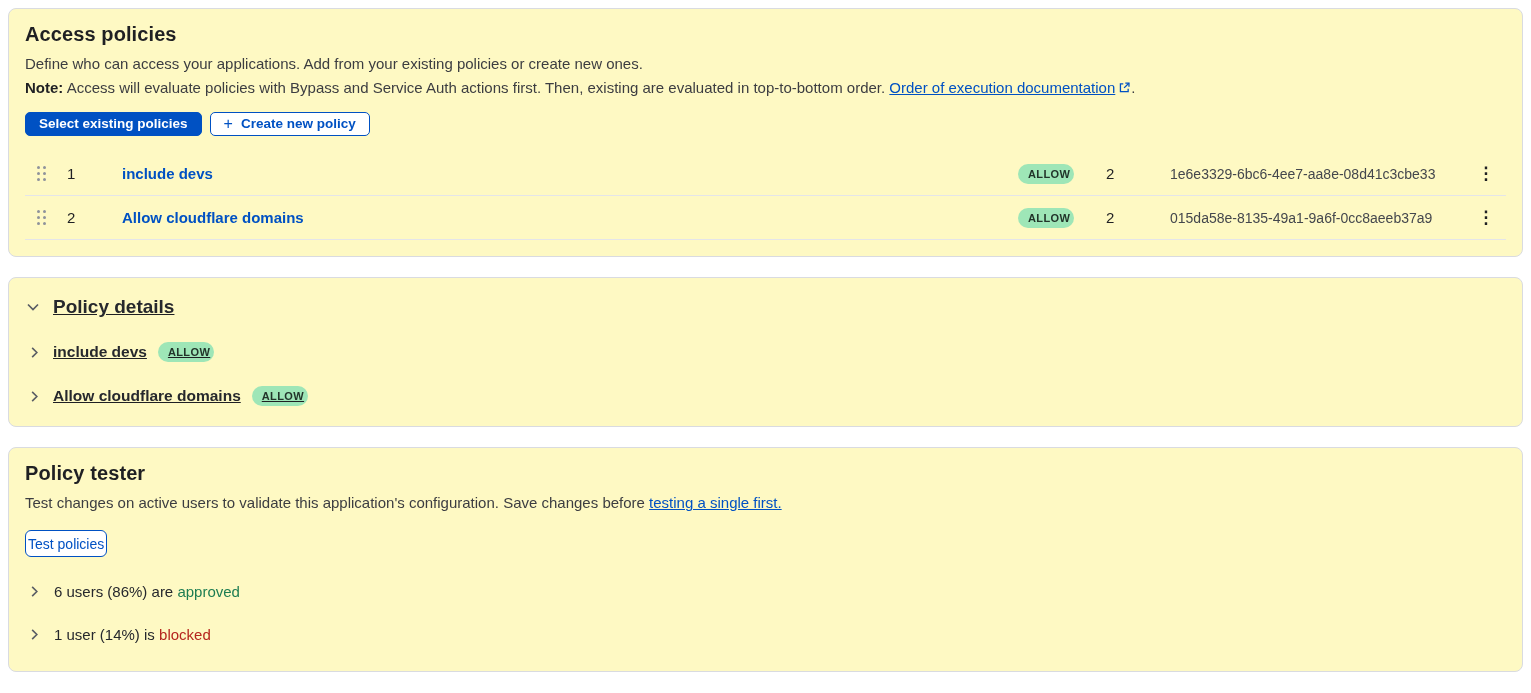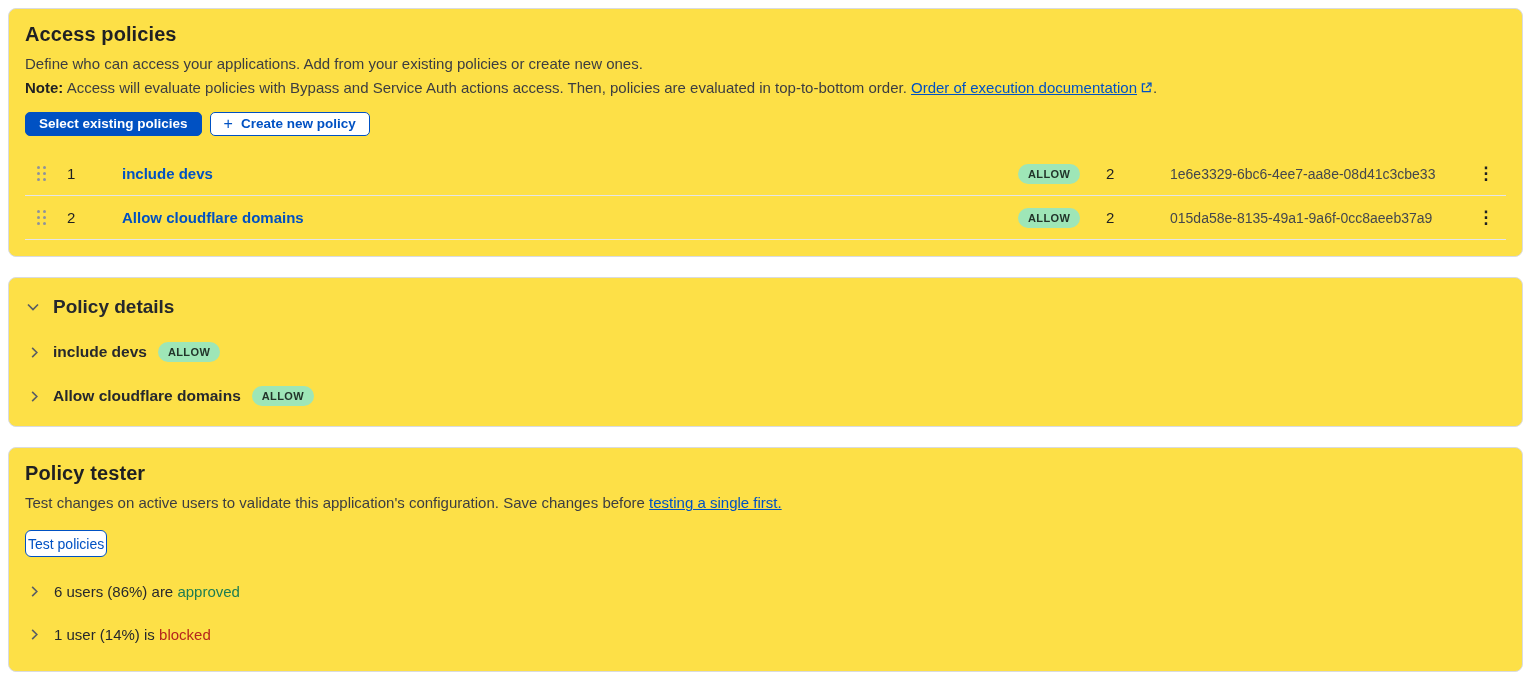--- a/index.html
+++ b/index.html
@@ -7,21 +7,21 @@
   body {
     font-family: "Liberation Sans", "DejaVu Sans", sans-serif;
     color: #1f2023;
     width: 1531px;
     height: 693px;
     overflow: hidden;
   }
   .page { padding: 8px; }
 
   .card {
-    background: #fde047;
+    background: #fef9c3;
     border: 1px solid #d9dbe0;
     border-radius: 8px;
     padding: 14px 16px 16px 16px;
   }
   .card + .card { margin-top: 20px; }
 
   h1.section-title, h2.section-title {
     font-size: 20px;
     font-weight: 700;
     color: #1f2023;
@@ -124,38 +124,38 @@
     cursor: pointer;
   }
 
   .badge {
     display: inline-block;
     background: #9ee6b7;
     color: #22342a;
     font-size: 11px;
     font-weight: 700;
     letter-spacing: 0.4px;
-    padding: 5px 10px 4px 10px;
+    padding: 5px 4px 4px 10px;
     border-radius: 12px;
     line-height: 1;
   }
 
   .kebab {
     background: none;
     border: none;
     font-size: 17px;
     font-weight: 700;
     color: #1f2023;
     cursor: pointer;
     line-height: 1;
     padding: 4px 6px;
   }
 
   
-  .details-card { padding: 18px 16px 20px 16px; }
+  .details-card { padding: 18px 16px 20px 16px; text-decoration: underline; }
   .details-header {
     display: flex;
     align-items: center;
     gap: 12px;
     cursor: pointer;
   }
   .details-header .title {
     font-size: 19px;
     font-weight: 700;
     color: #26282d;
@@ -194,21 +194,21 @@
 
 <div class="page">
 
   <section class="card">
     <h1 class="section-title">Access policies</h1>
 
     <p class="desc">Define who can access your applications. Add from your existing policies or create new ones.</p>
 
     <p class="note-line">
       <strong>Note:</strong>
-      <span>Access will evaluate policies with Bypass and Service Auth actions access. Then, policies are evaluated in top-to-bottom order.</span>
+      <span>Access will evaluate policies with Bypass and Service Auth actions first. Then, existing are evaluated in top-to-bottom order.</span>
       <a class="text-link"><span>Order of execution documentation</span><svg class="ext-icon" width="13" height="13" viewBox="0 0 16 16" fill="none" stroke="#0051c3" stroke-width="1.6">
             <path d="M6.5 3.5 H3 V13 H12.5 V9.5"></path>
             <path d="M9 2.5 H13.5 V7"></path>
             <path d="M13.3 2.7 L7.5 8.5"></path>
           </svg></a><span>.</span>
     </p>
 
     <div class="btn-row">
       <button class="btn btn-primary">
         <span>Select existing policies</span>

